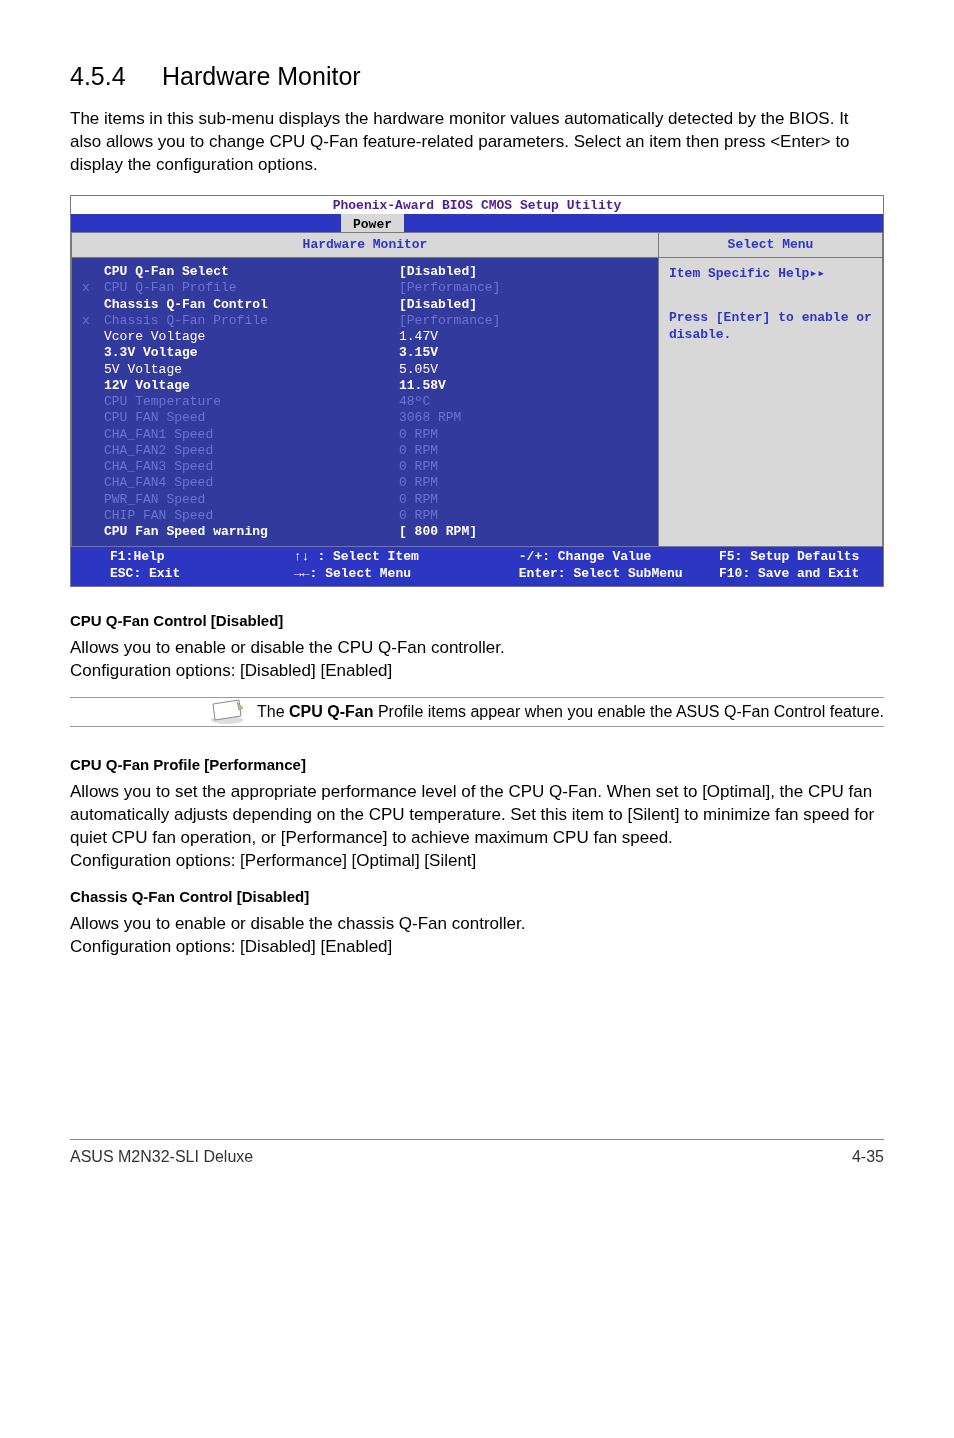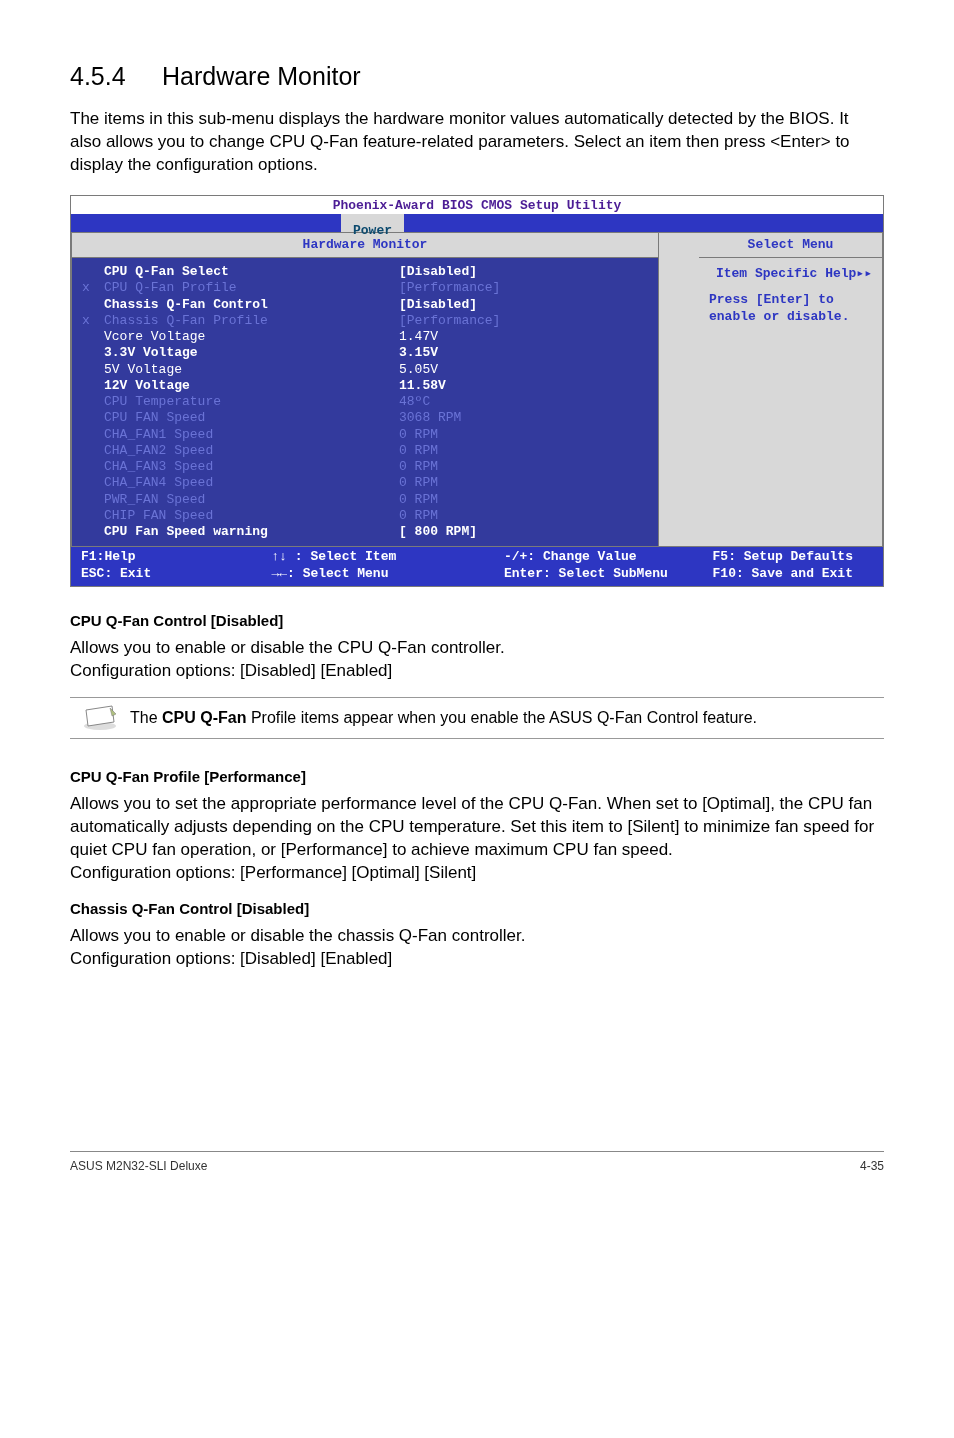--- a/index.html
+++ b/index.html
@@ -37,22 +37,22 @@
   .bios-menubar {
     background: #2d36c2;
     height: 18px;
     position: relative;
   }
   .bios-tab {
     position: absolute;
     left: 270px;
     top: 0;
     background: #d8d8d8;
-    color: #0c4a6e;
-    padding: 9px 12px;
+    color: #000000;
+    padding: 3px 12px;
     font-weight: bold;
     height: 18px;
     line-height: 16px;
     text-align: right;
   }
   .bios-body { display: flex; }
   .bios-left {
     flex: 1 1 auto;
     background: #333a9d;
     color: #ffffff;
@@ -73,73 +73,73 @@
   .bios-row .marker { width: 22px; color: #5b64d8; }
   .bios-row .label { flex: 0 0 255px; }
   .bios-row .value { flex: 1 1 auto; text-align: left; padding-left: 40px; }
   .bios-row.dim .label, .bios-row.dim .value, .bios-row.dim .marker { color: #6a73d6; }
   .bios-row.bold .label, .bios-row.bold .value { font-weight: bold; }
   .bios-right {
     flex: 0 0 225px;
     background: #d8d8d8;
     color: #2d36c2;
     border: 1px solid #7a7a7a;
-    padding-left: 40px;
   }
   .bios-right-title {
     text-align: center;
     color: #2d36c2;
     font-weight: bold;
     padding: 4px 0;
     border-bottom: 1px solid #7a7a7a;
   }
   .bios-help {
     padding: 8px 10px;
     font-weight: bold;
   }
-  .bios-help .help-title { margin-bottom: 10px; text-align: right; }
+  .bios-help .help-title { margin-bottom: 28px; }
   .bios-footer {
     background: #2d36c2;
     color: #fff;
     padding: 2px 10px 4px 10px;
     display: flex;
     font-weight: bold;
   }
-  .bios-footer .col { flex: 1 1 0; }
+  .bios-footer .col { flex: 1 1 0; margin-left: 29px; }
   .bios-footer .col2 { flex: 1.2 1 0; padding-left: 30px;}
   .bios-footer .col3 { flex: 1.3 1 0; text-align: left; padding-left: 40px;}
   .bios-footer .col4 { flex: 1 1 0; text-align: left; }
 
   .subhead { font-size: 15px; font-weight: bold; margin-top: 12px; margin-bottom: 6px; }
   .para { margin-bottom: 14px; }
 
   
   .note-box {
     margin: 10px 0 28px 0;
     border-top: 1px solid #999;
     border-bottom: 1px solid #999;
-    padding: 6px 0;
+    padding: 0 0;
     display: flex;
     align-items: center;
+    justify-content: flex-end;
   }
   .note-icon {
     flex: 0 0 60px;
     display: flex;
     align-items: center;
     justify-content: center;
   }
   .note-text { font-size: 16px; line-height: 1.35; }
 
   .footer-line {
     border-top: 1px solid #888;
     margin-top: 180px;
     padding-top: 6px;
     display: flex;
     justify-content: space-between;
-    font-size: 12px;
+    font-size: 16px;
     color: #333;
   }
 </style>
 </head>
 <body>
 
 <div class="section-title">
   <span class="section-num">4.5.4</span>
   <span>Hardware Monitor</span>
 </div>

